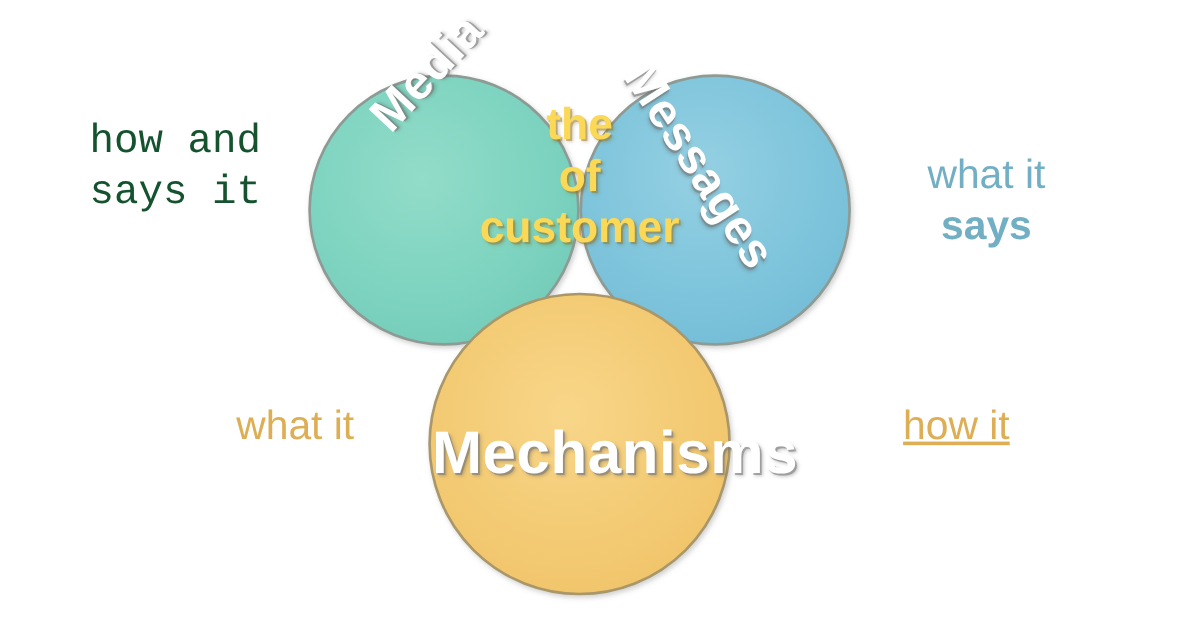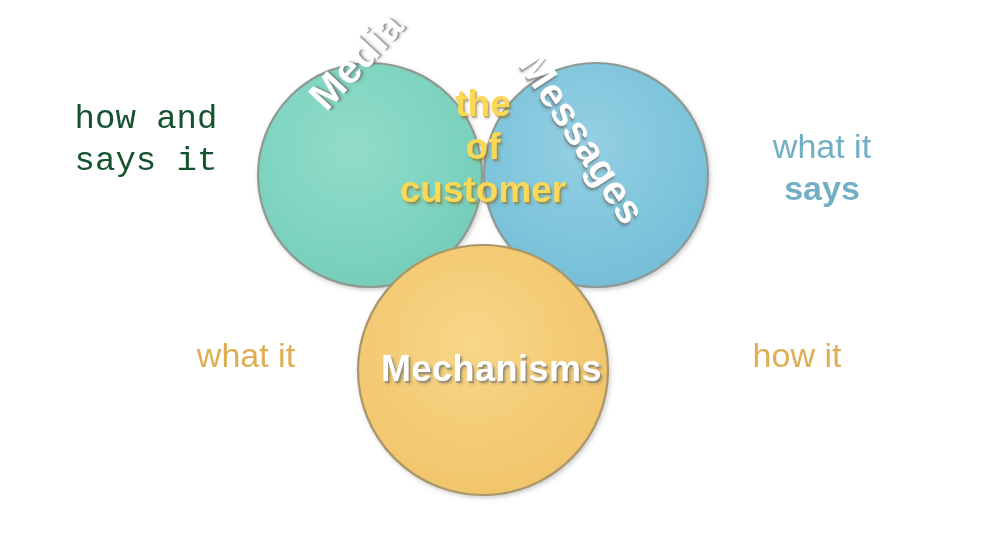--- a/index.html
+++ b/index.html
@@ -56,22 +56,21 @@
   #label-messages {
     left: 548px;
     top: 44px;
     font-size: 40px;
     transform: rotate(57deg);
     transform-origin: left top;
   }
   #label-mechanisms {
     left: 360px;
     top: 348px;
-    font-size: 36px;
-    padding-left: 21px;
+    font-size: 50px;
   }
 
   
   #center-text {
     position: absolute;
     left: 370px;
     top: 82px;
     width: 226px;
     text-align: center;
     font-weight: bold;
@@ -175,17 +174,17 @@
 
   <div class="caption" id="cap-says" style="color: rgb(114, 175, 196);">
     <span class="thin">what it</span>
     <span class="bold">says</span>
   </div>
 
   <div class="caption" id="cap-does" style="color: rgb(221, 174, 84);">
     <span class="thin">what it</span>
   </div>
 
-  <div class="caption" id="cap-behaves" style="color: rgb(221, 174, 84);">
+  <div class="caption" id="cap-behaves" style="color: rgb(221, 174, 84); text-decoration: underline;">
     <span class="thin">how it</span>
   </div>
 
 </div>
 
 </body></html>

